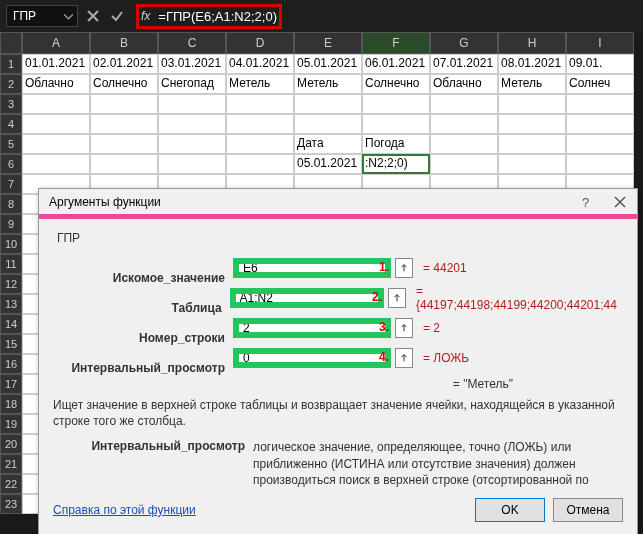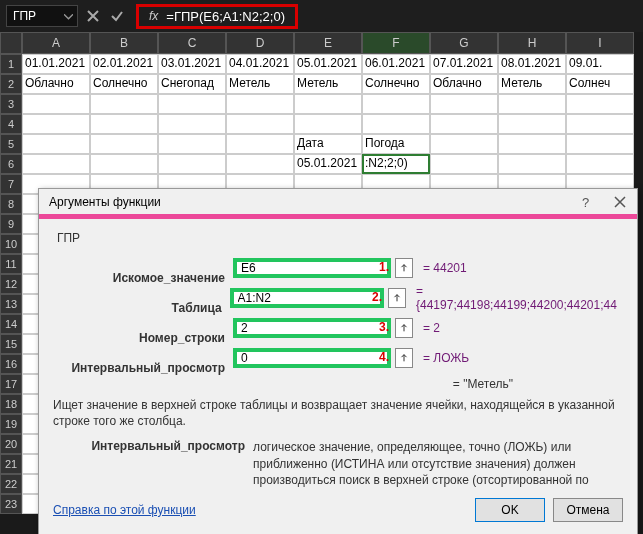--- a/index.html
+++ b/index.html
@@ -3,21 +3,21 @@
 <meta charset="utf-8">
 <style>
   * { box-sizing: border-box; margin: 0; padding: 0; font-family: "Segoe UI", Arial, sans-serif; }
   body { background: #1a1a1a; width: 643px; height: 534px; overflow: hidden; font-size: 12px; color: #000; position: relative; }
 
   .topbar { height: 32px; background: #1e1e1e; display: flex; align-items: center; padding-left: 6px; gap: 6px; }
   .namebox { width: 72px; height: 22px; background: #111; color: #fff; display: flex; align-items: center; padding: 0 6px; font-size: 12px; border: 1px solid #444; position: relative; }
   .nb-caret { position: absolute; right: 4px; top: 50%; transform: translateY(-50%); }
   .tb-icon { width: 18px; height: 18px; display: inline-flex; align-items: center; justify-content: center; color: #9c9c9c; }
   .tb-icon svg { width: 14px; height: 14px; }
-  .formula-wrap { border: 3px solid #d90000; padding: 2px 10px; display: flex; align-items: center; margin-left: 4px; }
+  .formula-wrap { border: 3px solid #d90000; padding: 2px 2px; display: flex; align-items: center; margin-left: 4px; }
   .fx { font-style: italic; color: #ccc; font-size: 12px; margin-right: 8px; }
   .formula-text { color: #fff; font-size: 13px; }
 
   .sheet { position: relative; }
   .col-headers { display: flex; height: 22px; }
   .rh-corner, .row-header { width: 22px; background: #333; color: #ccc; border: 1px solid #555; display: flex; align-items: center; justify-content: center; font-size: 11px; }
   .rh-corner { height: 22px; }
   .col-header { width: 68px; height: 22px; background: #333; color: #ccc; border: 1px solid #555; display: flex; align-items: center; justify-content: center; font-size: 12px; }
   .col-header.sel { background: #2a4a2a; }
 
@@ -29,24 +29,24 @@
 
   .dialog { position: absolute; left: 38px; top: 188px; width: 600px; background: #f0f0f0; border: 1px solid #999; box-shadow: 2px 2px 6px rgba(0,0,0,0.4); }
   .titlebar { height: 30px; display: flex; align-items: center; padding: 0 10px; justify-content: space-between; border-bottom: 5px solid #ec4899; }
   .titlebar-right { display: flex; align-items: center; gap: 20px; }
   .title-icon { width: 14px; height: 14px; display: inline-flex; align-items: center; justify-content: center; }
   .body { padding: 8px 14px 12px 14px; font-size: 12px; color: #333; }
   .fname { font-weight: 400; margin: 4px 0 10px 4px; }
   .arg-row { display: flex; align-items: center; height: 26px; margin-bottom: 4px; }
   .arg-label { width: 180px; text-align: right; font-weight: 700; padding-right: 8px; margin-top: 20px; }
   .arg-input-wrap { position: relative; width: 180px; display: flex; }
-  .arg-input { width: 100%; height: 20px; border: 4px solid #22c55e; padding: 0 4px; font-size: 12px; background: #fff; }
+  .arg-input { width: 100%; height: 20px; border: 6px solid #22c55e; padding: 0 4px; font-size: 12px; background: #fff; }
   .redbadge { position: absolute; right: 24px; top: 2px; color: #d90000; font-weight: 700; font-size: 12px; pointer-events: none; }
   .ref-btn { width: 20px; height: 20px; border: 1px solid #888; background: #fff; margin-left: 4px; display: inline-flex; align-items: center; justify-content: center; }
-  .result { margin-left: 10px; color: #701a75; }
+  .result { margin-left: 10px; color: #b91c1c; }
   .eq-line { text-align: right; padding-right: 110px; margin: 6px 0; color: #333; }
   .eq-line .val { margin-left: 10px; }
   .desc { color: #333; margin: 6px 0 10px 0; line-height: 1.35; }
   .desc-param { display: flex; margin: 4px 0 10px 0; }
   .desc-param .pl { width: 200px; text-align: right; font-weight: 700; padding-right: 8px; }
   .desc-param .pt { flex: 1; line-height: 1.35; }
   .bottom { display: flex; align-items: center; justify-content: space-between; margin-top: 10px; }
   .help { color: #1a4fb3; text-decoration: underline; cursor: pointer; }
   .btns { display: flex; gap: 8px; }
   .btn { min-width: 70px; height: 24px; border: 1px solid #888; background: #e1e1e1; cursor: pointer; font-size: 12px; }

